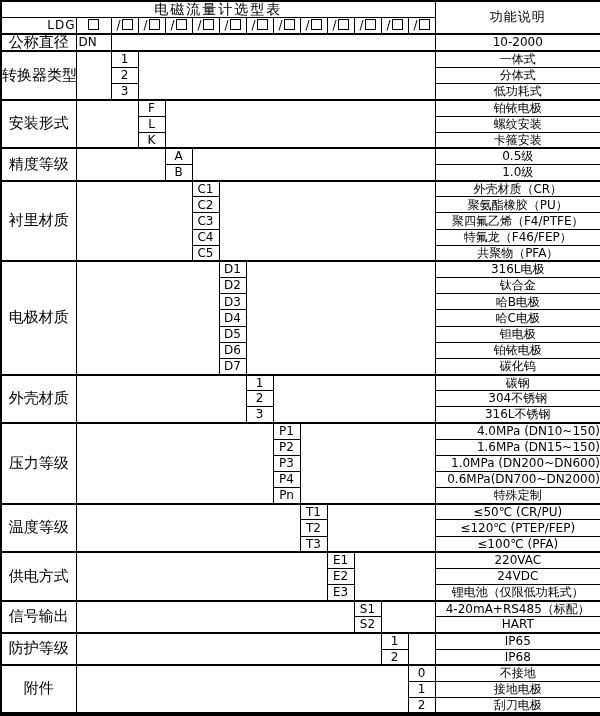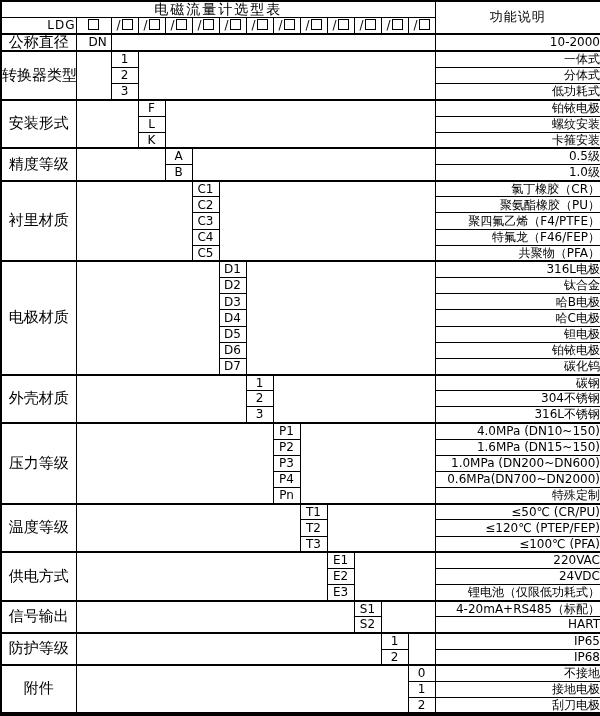--- a/index.html
+++ b/index.html
@@ -45,23 +45,23 @@
     letter-spacing: 1px;
   }
   td.label-cell { font-size: 15px; }
   td.model-cell {
     text-align: right;
     padding-left: 8px;
     letter-spacing: 1px;
   }
   td.dn-cell {
     text-align: left;
-    padding-left: 12px;
-  }
-  td.desc-cell { font-size: 12px; text-align: right; }
+    padding-left: 2px;
+  }
+  td.desc-cell { font-size: 12px; }
   td.desc-cell.align-left {
     text-align: right;
     padding-left: 2px;
   }
   span.sq {
     display: inline-block;
     width: 9px;
     height: 9px;
     border: 1px solid #000;
     vertical-align: -1px;
@@ -161,21 +161,21 @@
         </tr>
         <tr>
           <td>B</td>
           <td class="desc-cell">1.0级</td>
         </tr>
         <tr class="sect">
           <td class="label-cell" rowspan="5">衬里材质</td>
           <td colspan="4" rowspan="5"></td>
           <td>C1</td>
           <td colspan="8" rowspan="5"></td>
-          <td class="desc-cell">氯丁橡胶（CR）</td>
+          <td class="desc-cell">外壳材质（CR）</td>
         </tr>
         <tr>
           <td>C2</td>
           <td class="desc-cell">聚氨酯橡胶（PU）</td>
         </tr>
         <tr>
           <td>C3</td>
           <td class="desc-cell">聚四氟乙烯（F4/PTFE）</td>
         </tr>
         <tr>

